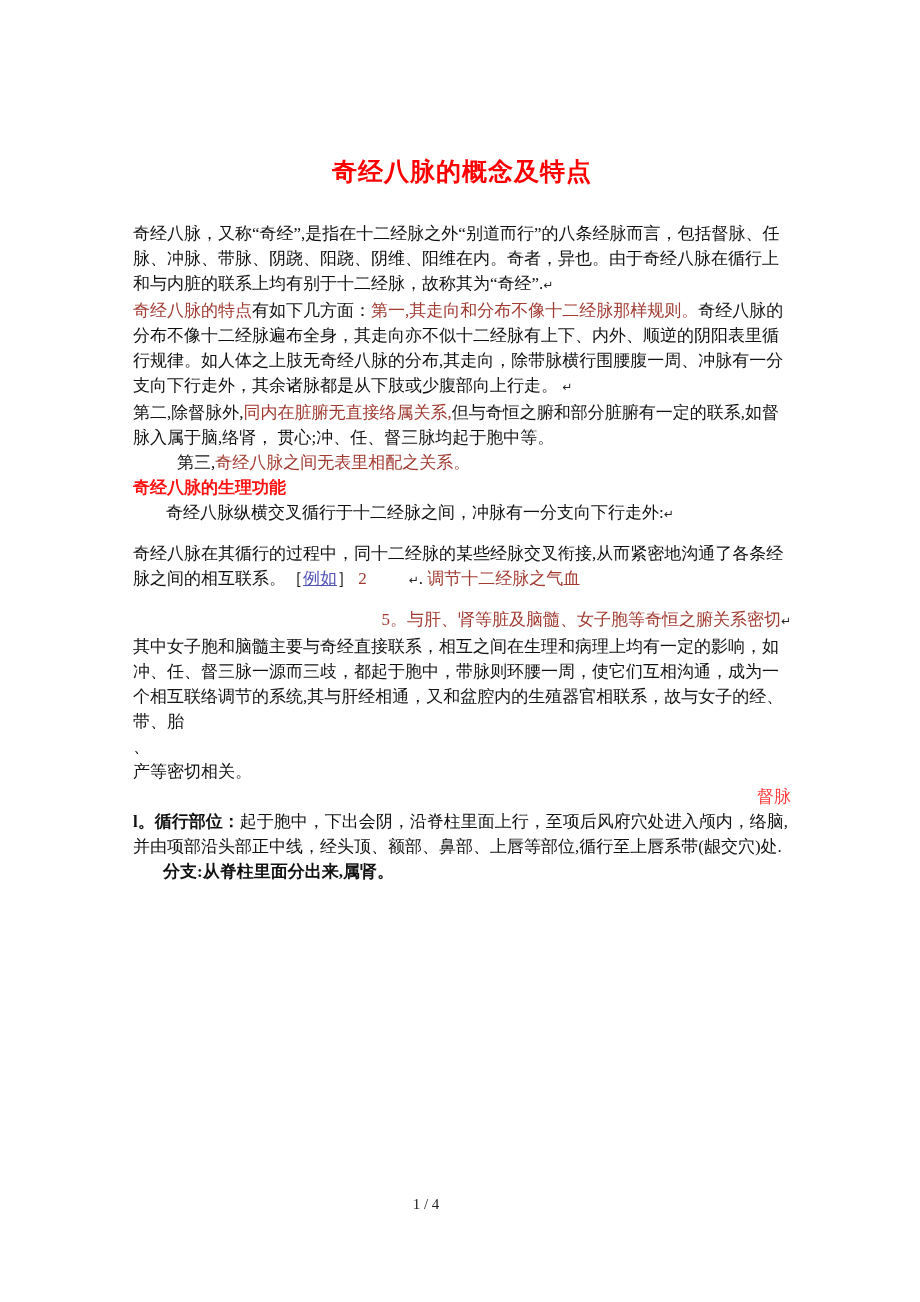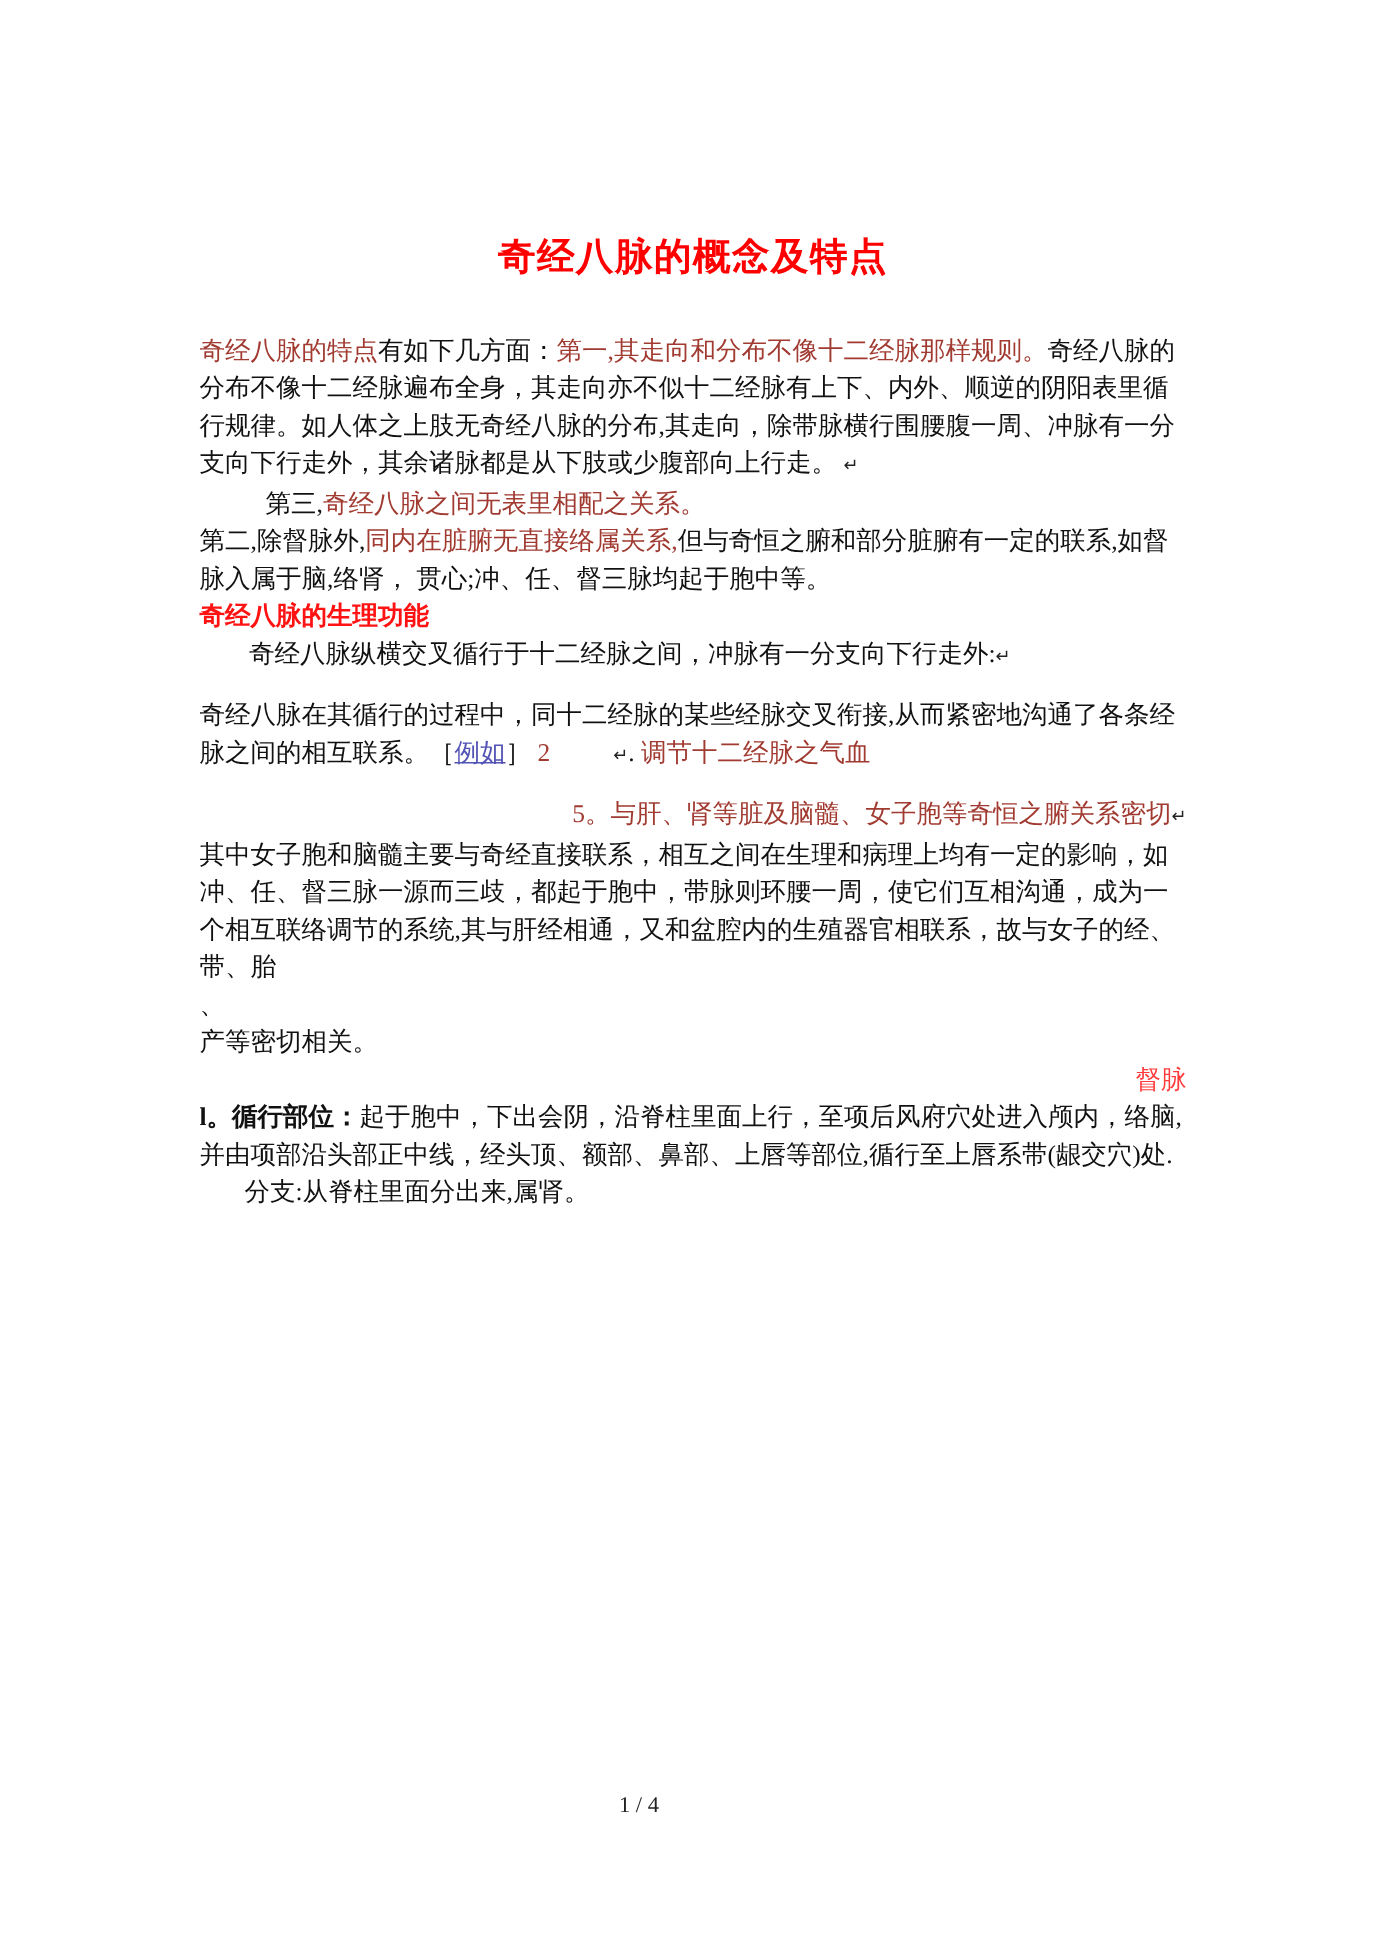--- a/index.html
+++ b/index.html
@@ -33,21 +33,21 @@
   .body-indent2{text-indent:44px;}
   .heading{
     font-family:"Liberation Sans","DejaVu Sans",sans-serif;
     font-size:19px;line-height:26px;font-weight:700;color:#ff1212;
   }
   .body-lg{line-height:31px;}
   .redline-right{text-align:right;}
   .tight{line-height:19px;}
   .red-label{margin-top:8px;padding-left:24px;text-align:right;}
   .body-wide{line-height:47px;margin-top:44px;}
-  .body-wide-indent{line-height:47px;text-indent:30px;}
+  .body-wide-indent{line-height:47px;text-indent:30px;font-weight:bold;}
   .spacer{height:14px;line-height:14px;}
   
   .run{white-space:pre-wrap;}
   .black{color:#111111;}
   .darkred{color:#a13b32;}
   .red{color:#ff3b3b;}
   .boldblack{font-weight:700;color:#111111;}
   .h{}
   .mark{
     font-family:"DejaVu Sans",sans-serif;
@@ -71,23 +71,24 @@
     font-size:15px;
     color:#222222;
   }
 </style>
 </head>
 <body>
 
 <div class="doc">
   <h1 class="title">奇经八脉的概念及特点</h1>
   <div id="paragraphs">
+      <p class="para body"><span class="run black">奇经八脉，又称“奇经”,是指在十二经脉之外“别道而行”的八条经脉而言，包括督脉、任脉、冲脉、带脉、阴跷、阳跷、阴维、阳维在内。奇者，异也。由于奇经八脉在循行上和与内脏的联系上均有别于十二经脉，故称其为“奇经”.</span><span class="run mark">↵</span></p>
       <p class="para body"><span class="run darkred">奇经八脉的特点</span><span class="run black">有如下几方面：</span><span class="run darkred">第一,其走向和分布不像十二经脉那样规则。</span><span class="run black">奇经八脉的分布不像十二经脉遍布全身，其走向亦不似十二经脉有上下、内外、顺逆的阴阳表里循行规律。如人体之上肢无奇经八脉的分布,其走向，除带脉横行围腰腹一周、冲脉有一分支向下行走外，其余诸脉都是从下肢或少腹部向上行走。 </span><span class="run mark">↵</span></p>
+      <p class="para body"><span class="run black">第二,除督脉外,</span><span class="run darkred">同内在脏腑无直接络属关系,</span><span class="run black">但与奇恒之腑和部分脏腑有一定的联系,如督脉入属于脑,络肾， 贯心;冲、任、督三脉均起于胞中等。</span></p>
       <p class="para body-indent2"><span class="run black">第三,</span><span class="run darkred">奇经八脉之间无表里相配之关系。</span></p>
-      <p class="para body"><span class="run black">第二,除督脉外,</span><span class="run darkred">同内在脏腑无直接络属关系,</span><span class="run black">但与奇恒之腑和部分脏腑有一定的联系,如督脉入属于脑,络肾， 贯心;冲、任、督三脉均起于胞中等。</span></p>
       <p class="para heading"><span class="run h">奇经八脉的生理功能</span></p>
       <p class="para body-indent"><span class="run black">奇经八脉纵横交叉循行于十二经脉之间，冲脉有一分支向下行走外:</span><span class="run mark">↵</span></p>
       <p class="para spacer"></p>
       <p class="para body-lg"><span class="run black">奇经八脉在其循行的过程中，同十二经脉的某些经脉交叉衔接,从而紧密地沟通了各条经脉之间的相互联系。［</span><a href="#" class="run link">例如</a><span class="run black">］ </span><span class="run darkred">2</span><span class="run markgap">↵</span><span class="run black">. </span><span class="run darkred">调节十二经脉之气血</span></p>
       <p class="para spacer"></p>
       <p class="para redline-right"><span class="run darkred">5。与肝、肾等脏及脑髓、女子胞等奇恒之腑关系密切</span><span class="run mark">↵</span></p>
       <p class="para body"><span class="run black">其中女子胞和脑髓主要与奇经直接联系，相互之间在生理和病理上均有一定的影响，如冲、任、督三脉一源而三歧，都起于胞中，带脉则环腰一周，使它们互相沟通，成为一个相互联络调节的系统,其与肝经相通，又和盆腔内的生殖器官相联系，故与女子的经、带、胎</span></p>
       <p class="para tight"><span class="run black">、</span></p>
       <p class="para body"><span class="run black">产等密切相关。</span></p>
       <p class="para red-label"><span class="run red">督脉</span></p>

